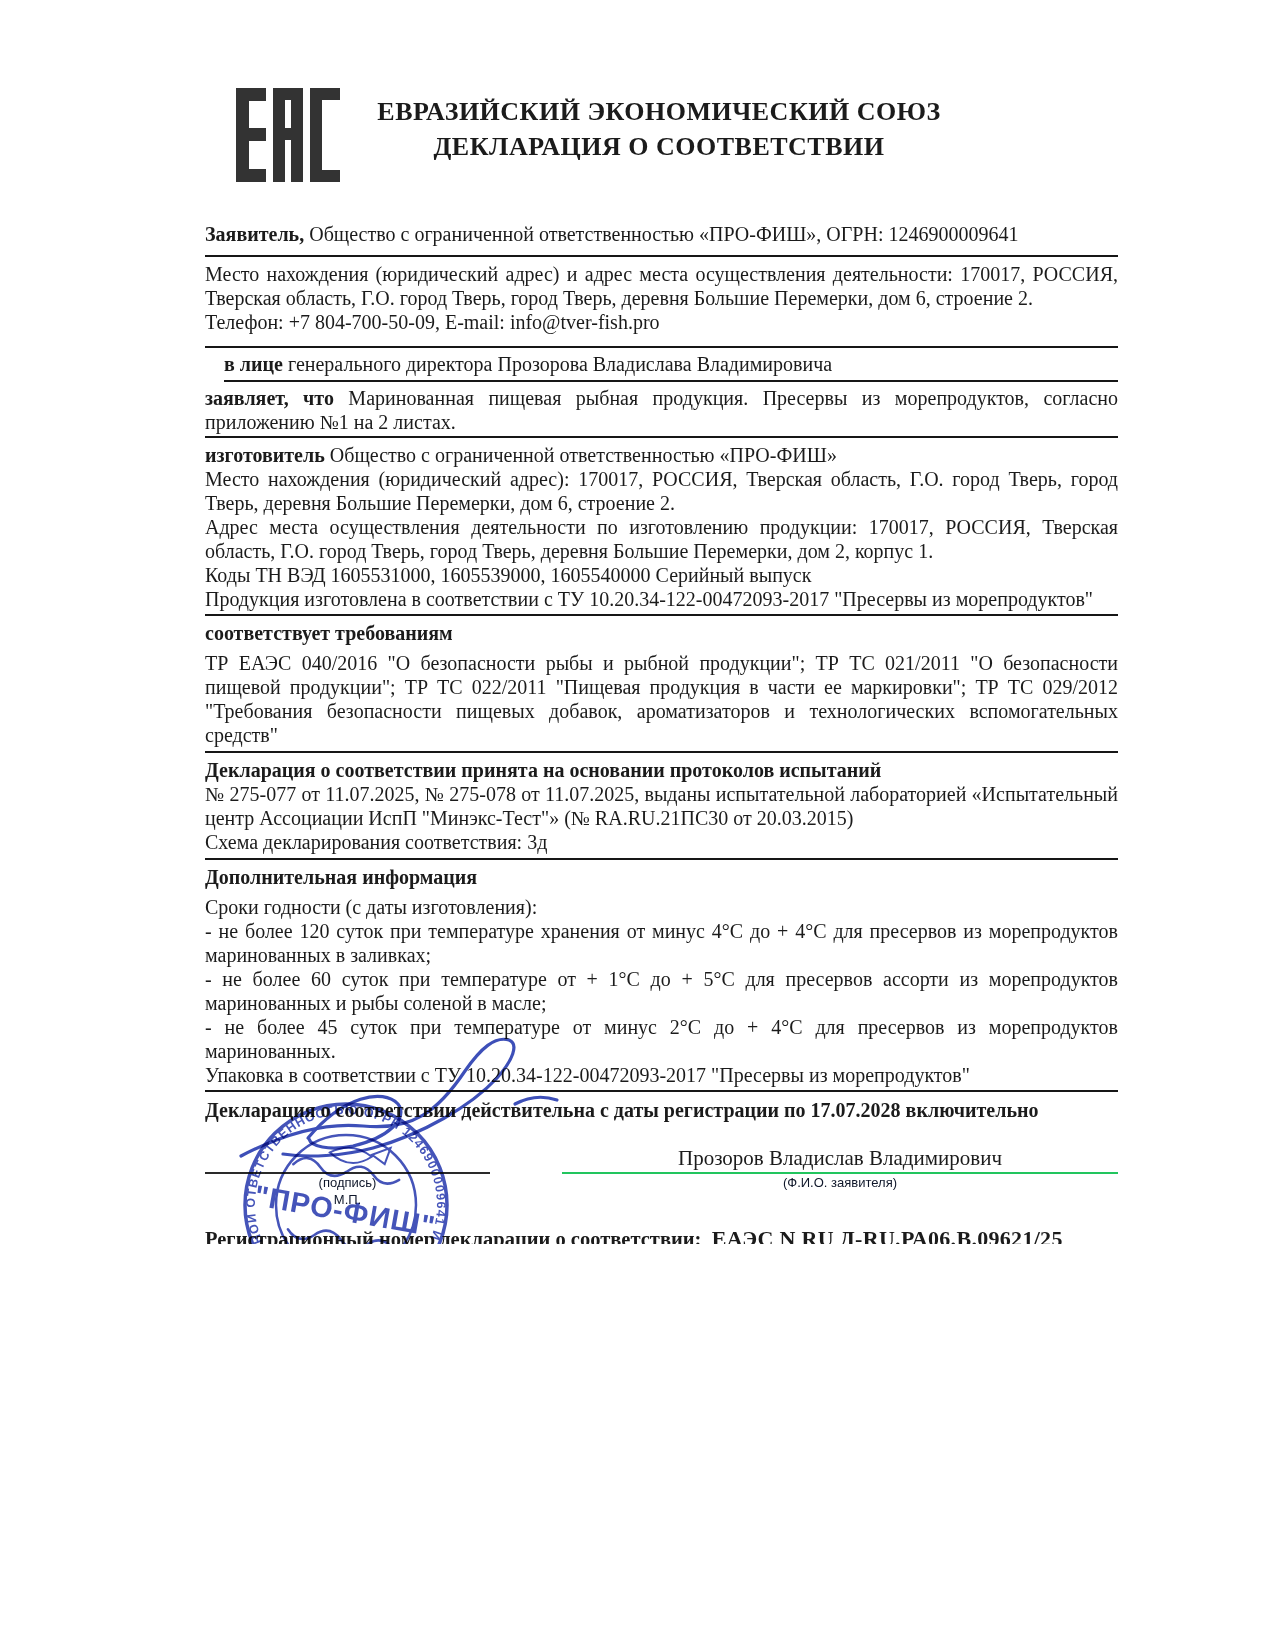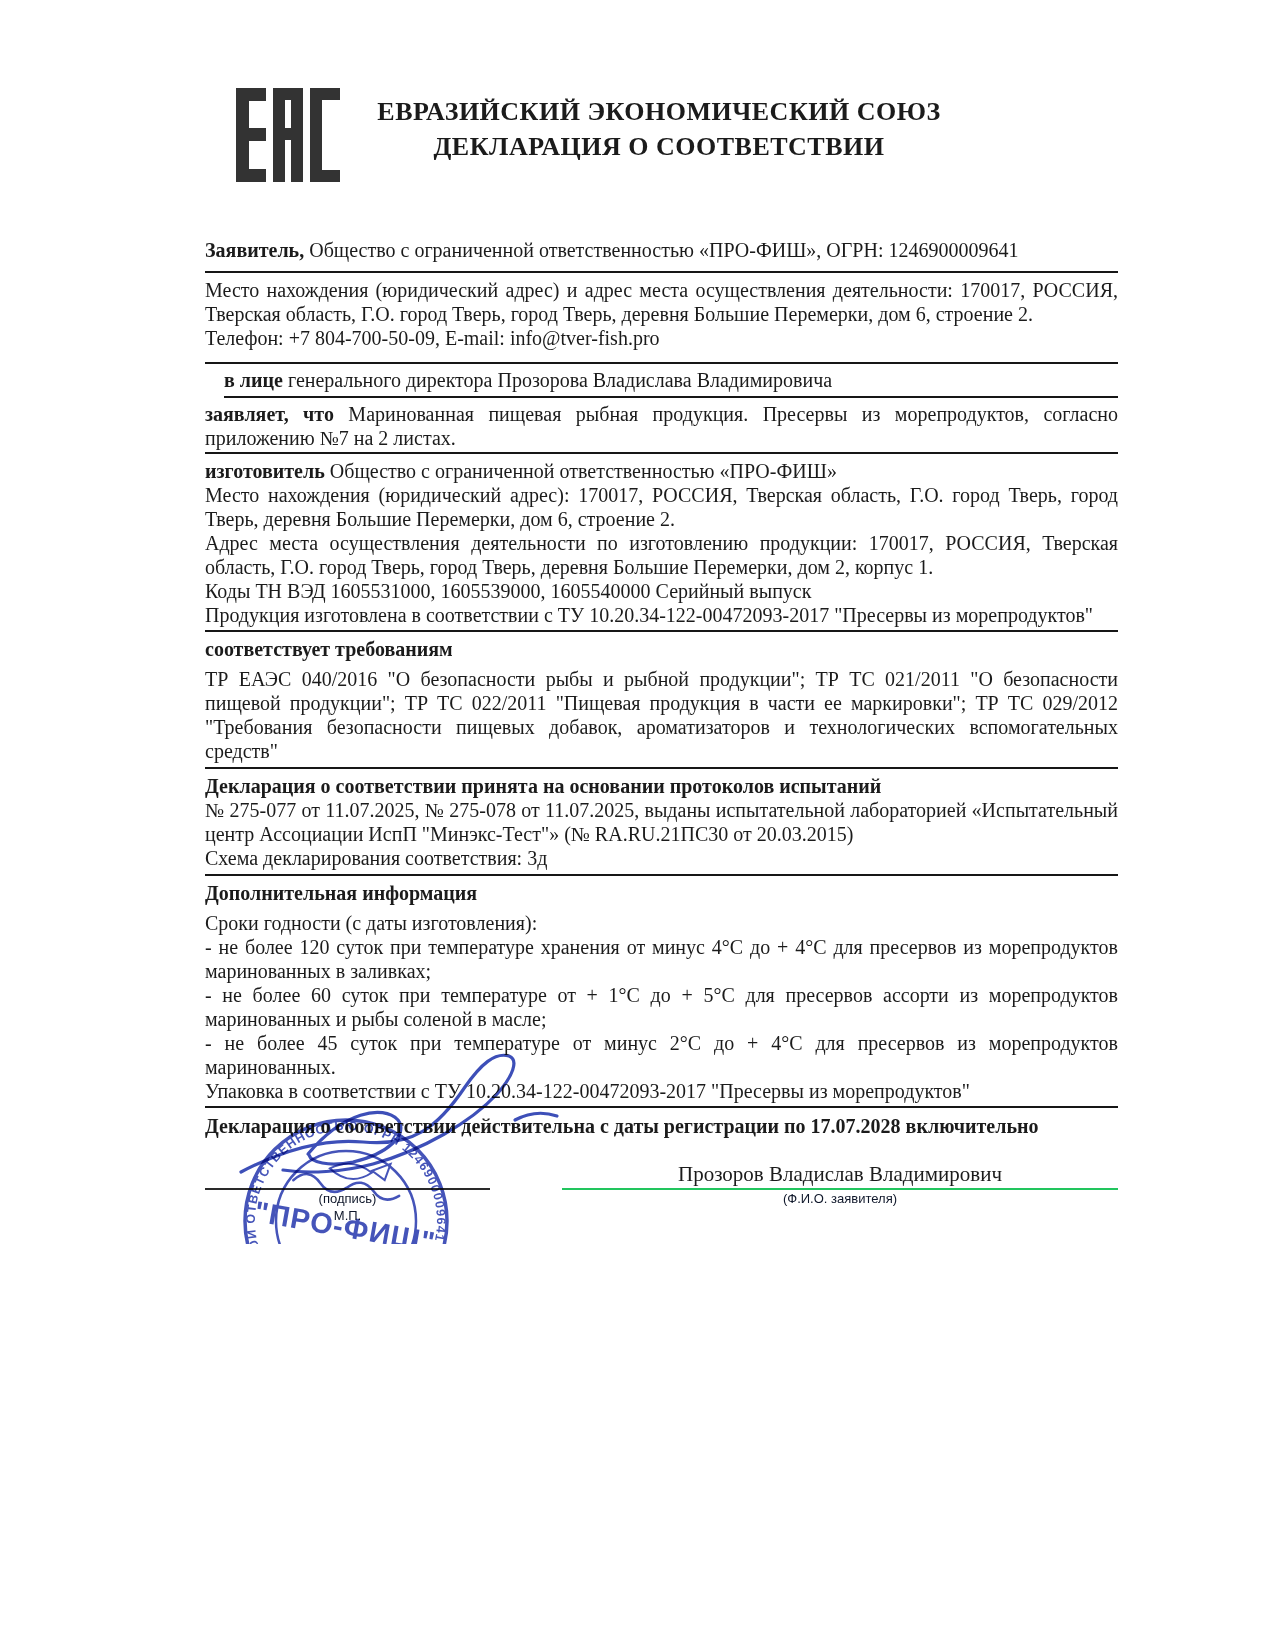--- a/index.html
+++ b/index.html
@@ -11,21 +11,21 @@
   .just{text-align:justify;}
 
   
   .header-row{display:flex;margin-top:88px;align-items:flex-start;}
   .eac-logo{margin-left:31px;width:104px;height:94px;flex:0 0 auto;}
   .title-block{margin-left:14px;width:610px;text-align:center;padding-top:6px;
                font-weight:bold;font-size:26px;line-height:35px;letter-spacing:.5px;}
 
   
   .sec{border-bottom:2px solid #161616;}
-  .sec1{margin-top:56px;padding-bottom:9px;}
+  .sec1{margin-top:40px;padding-bottom:9px;}
   .sec2{padding:5px 0 12px;}
   .sec3{padding:4px 0 4px;margin-left:19px;}
   .sec4{padding:4px 0 2px;}
   .sec5{padding:5px 0 3px;}
   .sec6{padding:5px 0 4px;}
   .sec7{padding:5px 0 4px;}
   .sec8{padding:5px 0 3px;}
   .sec9{padding:6px 0 0 0;}
   .hdr{font-weight:bold;}
   .gap-top{margin-top:6px;}
@@ -95,21 +95,21 @@
     <div class="sec sec2 body-text">
       <p class="just">Место нахождения (юридический адрес) и адрес места осуществления деятельности: 170017, РОССИЯ, Тверская область, Г.О. город Тверь, город Тверь, деревня Большие Перемерки, дом 6, строение 2.</p>
       <p>Телефон: +7 804-700-50-09, E-mail: info@tver-fish.pro</p>
     </div>
 
     <div class="sec sec3 body-text">
       <p><b>в лице</b> <span>генерального директора Прозорова Владислава Владимировича</span></p>
     </div>
 
     <div class="sec sec4 body-text">
-      <p class="just"><b>заявляет, что</b> <span>Маринованная пищевая рыбная продукция. Пресервы из морепродуктов, согласно приложению №7 на 2 листах.</span></p>
+      <p class="just"><b>заявляет, что</b> <span>Маринованная пищевая рыбная продукция. Пресервы из морепродуктов, согласно приложению №1 на 2 листах.</span></p>
     </div>
 
     <div class="sec sec5 body-text">
       <p><b>изготовитель</b> <span>Общество с ограниченной ответственностью «ПРО-ФИШ»</span></p>
       <p class="just">Место нахождения (юридический адрес): 170017, РОССИЯ, Тверская область, Г.О. город Тверь, город Тверь, деревня Большие Перемерки, дом 6, строение 2.</p>
       <p class="just">Адрес места осуществления деятельности по изготовлению продукции: 170017, РОССИЯ, Тверская область, Г.О. город Тверь, город Тверь, деревня Большие Перемерки, дом 2, корпус 1.</p>
       <p>Коды ТН ВЭД 1605531000, 1605539000, 1605540000 Серийный выпуск</p>
       <p class="just">Продукция изготовлена в соответствии с ТУ 10.20.34-122-00472093-2017 "Пресервы из морепродуктов"</p>
     </div>
 

